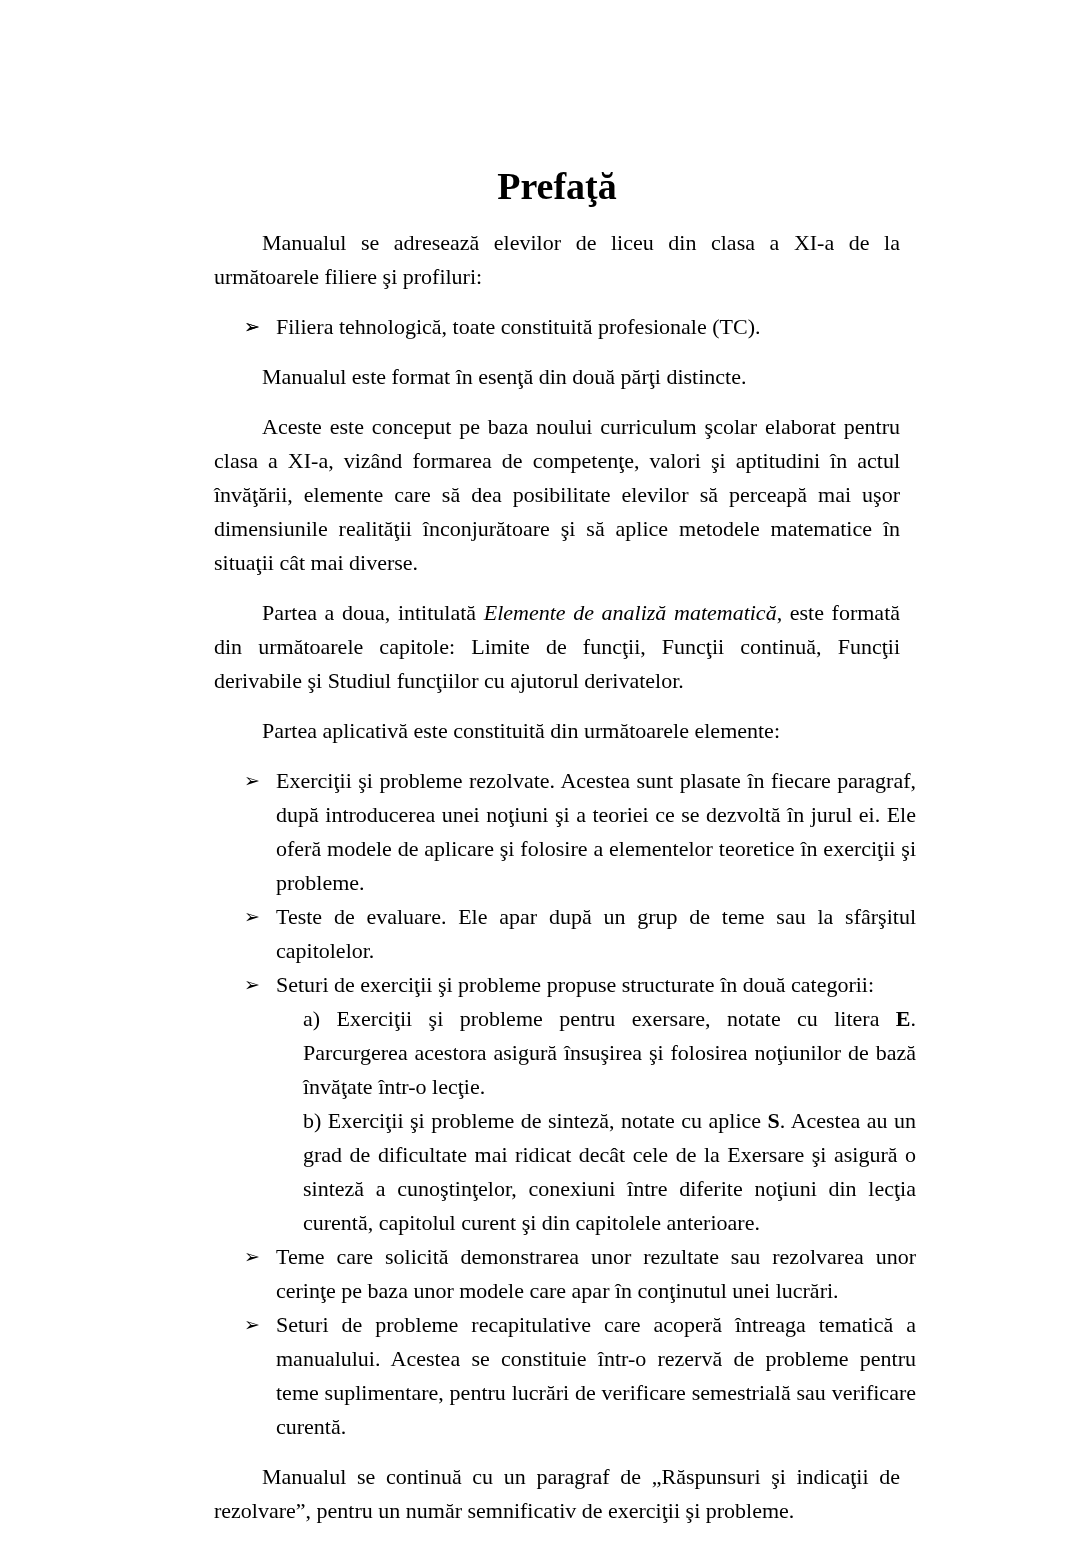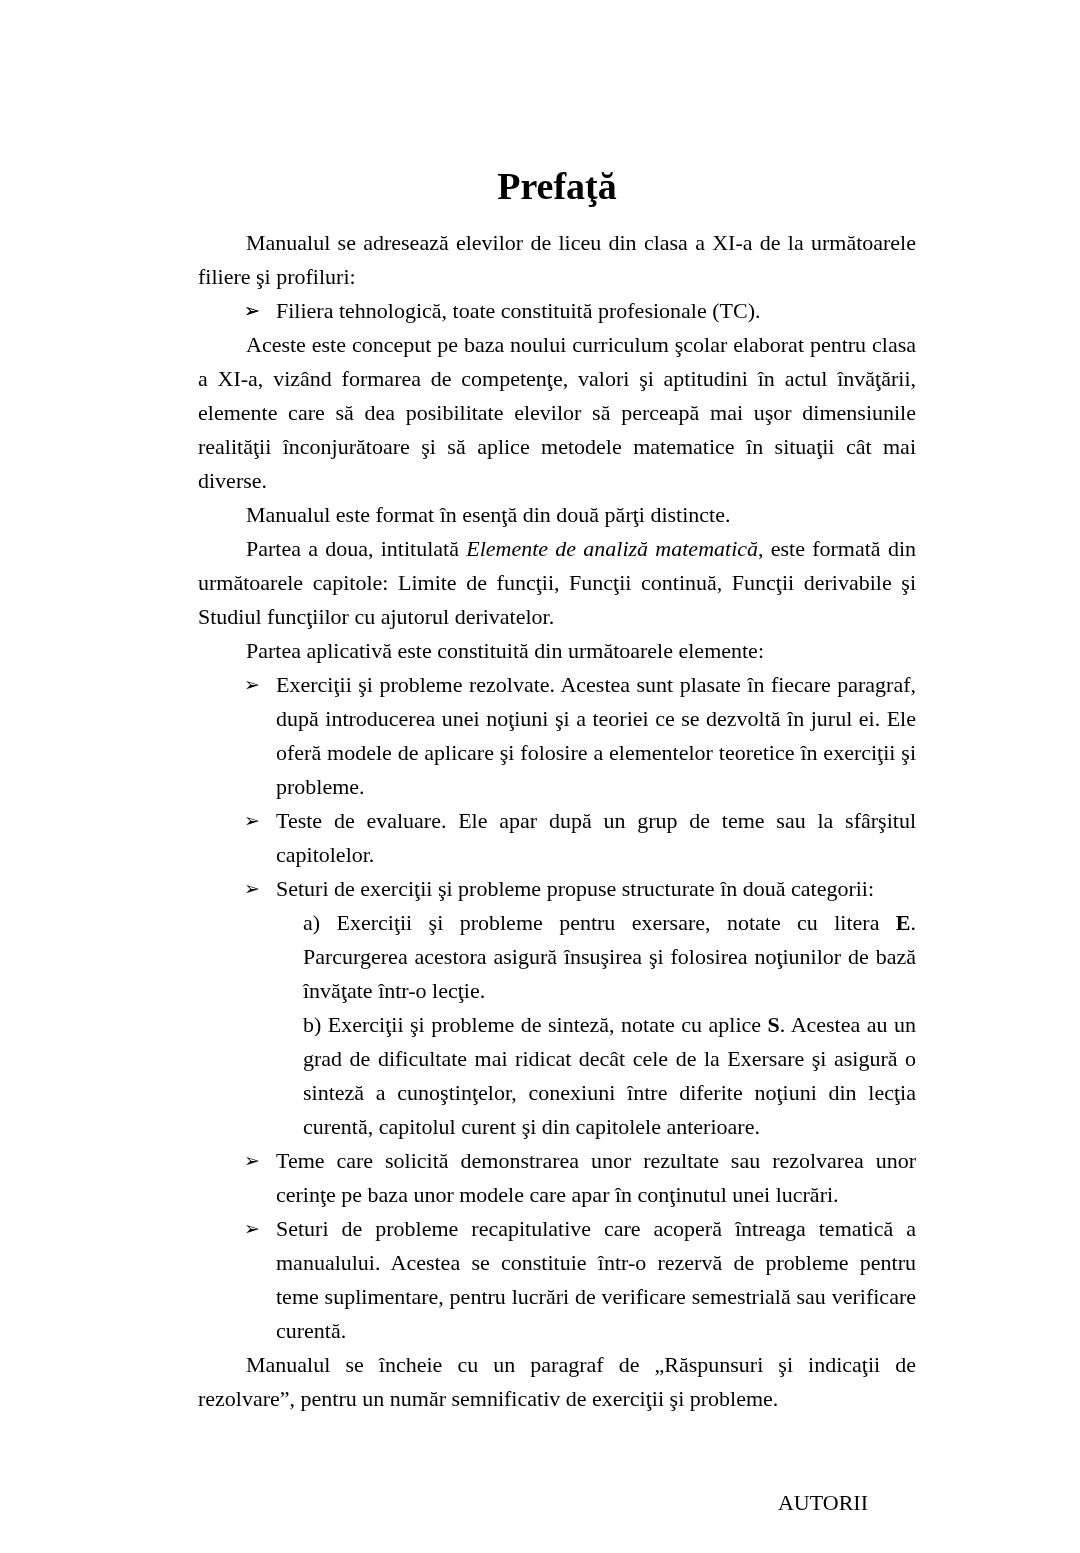--- a/index.html
+++ b/index.html
@@ -23,21 +23,21 @@
   }
   .title {
     margin: 0 0 16px 0;
     text-align: center;
     font-size: 38px;
     line-height: 48px;
     font-weight: bold;
     font-family: "Liberation Serif", "DejaVu Serif", serif;
   }
   .para {
-    margin: 0;
+    margin: 16px;
     text-align: justify;
     text-indent: 48px;
   }
   .bullet {
     position: relative;
     margin: 0;
     padding-left: 78px;
     text-align: justify;
   }
   .bullet .marker {
@@ -65,40 +65,40 @@
 <main class="page">
 
   <h1 class="title">Prefaţă</h1>
 
   <p class="para">Manualul se adresează elevilor de liceu din clasa a XI-a de la următoarele filiere şi profiluri:</p>
 
   <div class="bullet"><span class="marker">➢</span></div>
 
   <div class="bullet"><span class="marker">➢</span><span>Filiera tehnologică, toate constituită profesionale (TC).</span></div>
 
+  <p class="para">Manualul este format în esenţă din două părţi distincte.</p>
+
   <p class="para">Aceste este conceput pe baza noului curriculum şcolar elaborat pentru clasa a XI-a, vizând formarea de competenţe, valori şi aptitudini în actul învăţării, elemente care să dea posibilitate elevilor să perceapă mai uşor dimensiunile realităţii înconjurătoare şi să aplice metodele matematice în situaţii cât mai diverse.</p>
-
-  <p class="para">Manualul este format în esenţă din două părţi distincte.</p>
 
 
   <p class="para"><span>Partea a doua, intitulată </span><em>Elemente de analiză matematică</em><span>, este formată din următoarele capitole: Limite de funcţii, Funcţii continuă, Funcţii derivabile şi Studiul funcţiilor cu ajutorul derivatelor.</span></p>
 
   <p class="para">Partea aplicativă este constituită din următoarele elemente:</p>
 
   <div class="bullet"><span class="marker">➢</span><span>Exerciţii şi probleme rezolvate. Acestea sunt plasate în fiecare paragraf, după introducerea unei noţiuni şi a teoriei ce se dezvoltă în jurul ei. Ele oferă modele de aplicare şi folosire a elementelor teoretice în exerciţii şi probleme.</span></div>
 
   <div class="bullet"><span class="marker">➢</span><span>Teste de evaluare. Ele apar după un grup de teme sau la sfârşitul capitolelor.</span></div>
 
   <div class="bullet"><span class="marker">➢</span><span>Seturi de exerciţii şi probleme propuse structurate în două categorii:</span></div>
 
   <div class="subitem"><span>a) Exerciţii şi probleme pentru exersare, notate cu litera </span><strong>E</strong><span>. Parcurgerea acestora asigură însuşirea şi folosirea noţiunilor de bază învăţate într-o lecţie.</span></div>
 
   <div class="subitem"><span>b) Exerciţii şi probleme de sinteză, notate cu aplice </span><strong>S</strong><span>. Acestea au un grad de dificultate mai ridicat decât cele de la Exersare şi asigură o sinteză a cunoştinţelor, conexiuni între diferite noţiuni din lecţia curentă, capitolul curent şi din capitolele anterioare.</span></div>
 
   <div class="bullet"><span class="marker">➢</span><span>Teme care solicită demonstrarea unor rezultate sau rezolvarea unor cerinţe pe baza unor modele care apar în conţinutul unei lucrări.</span></div>
 
   <div class="bullet"><span class="marker">➢</span><span>Seturi de probleme recapitulative care acoperă întreaga tematică a manualului. Acestea se constituie într-o rezervă de probleme pentru teme suplimentare, pentru lucrări de verificare semestrială sau verificare curentă.</span></div>
 
-  <p class="para">Manualul se încheie cu un paragraf de „Răspunsuri şi indicaţii de rezolvare”, pentru un număr semnificativ de exerciţii şi probleme.</p>
+  <p class="para">Manualul se continuă cu un paragraf de „Răspunsuri şi indicaţii de rezolvare”, pentru un număr semnificativ de exerciţii şi probleme.</p>
 
   <div class="signature">AUTORII</div>
 
 </main>
 
 </body></html>

